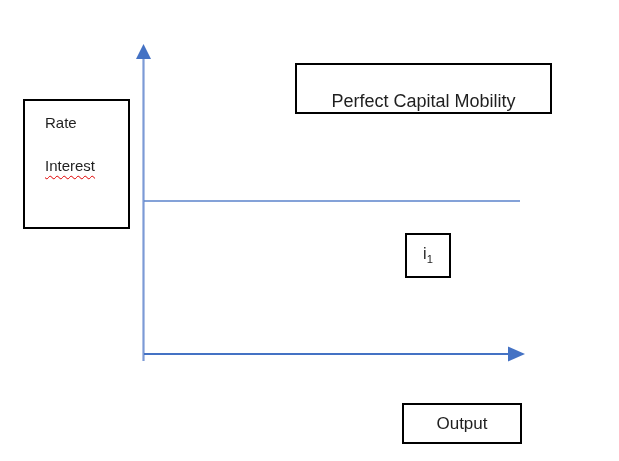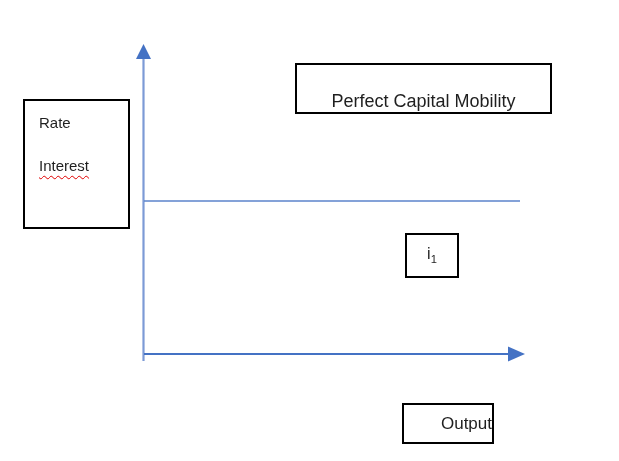--- a/index.html
+++ b/index.html
@@ -35,52 +35,52 @@
 
   .box {
     position: absolute;
     background: var(--background);
     border: 2px solid var(--box_border);
   }
 
   .rate-box {
     left: 23px; top: 99px;
     width: 107px; height: 130px;
-    padding-left: 14px;
+    padding-left: 20px;
     font-size: 15px;
     line-height: 43px;
   }
 
   .misspelled {
     text-decoration: underline wavy var(--spellcheck_red);
     text-decoration-thickness: 1px;
     text-underline-offset: 4px;
   }
 
   .pcm-box {
     left: 295px; top: 63px;
     width: 257px; height: 51px;
     display: flex; align-items: flex-end; justify-content: center;
     font-size: 18px;
   }
 
   .i1-box {
     left: 405px; top: 233px;
-    width: 54px; height: 45px;
+    width: 46px; height: 45px;
     border-width: 2.5px;
     display: flex; align-items: center; justify-content: center;
     font-size: 16px;
   }
   .i1-box sub { font-size: 0.7em; }
 
   .output-box {
     left: 402px; top: 403px;
-    width: 92px; height: 41px;
+    width: 120px; height: 41px;
     border-width: 2.5px;
-    display: flex; align-items: center; justify-content: flex-end;
+    display: flex; align-items: center; justify-content: center;
     font-size: 17px;
   }
 </style>
 </head>
 <body>
 
 <div class="page">
 
   <svg class="axes" viewBox="0 0 619 461" aria-hidden="true">
 

